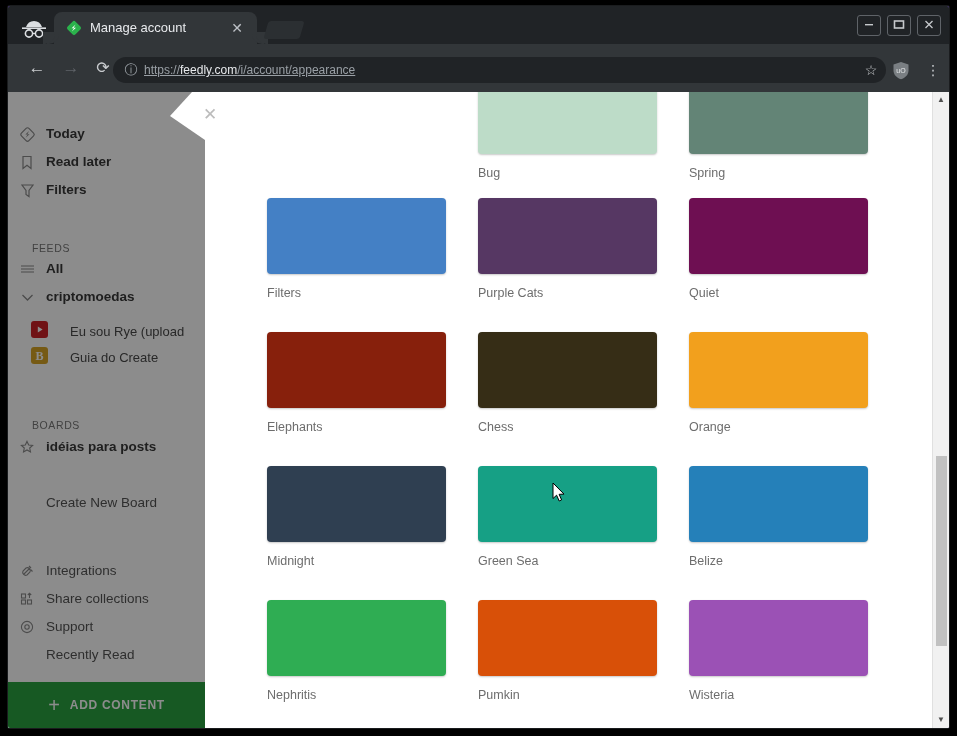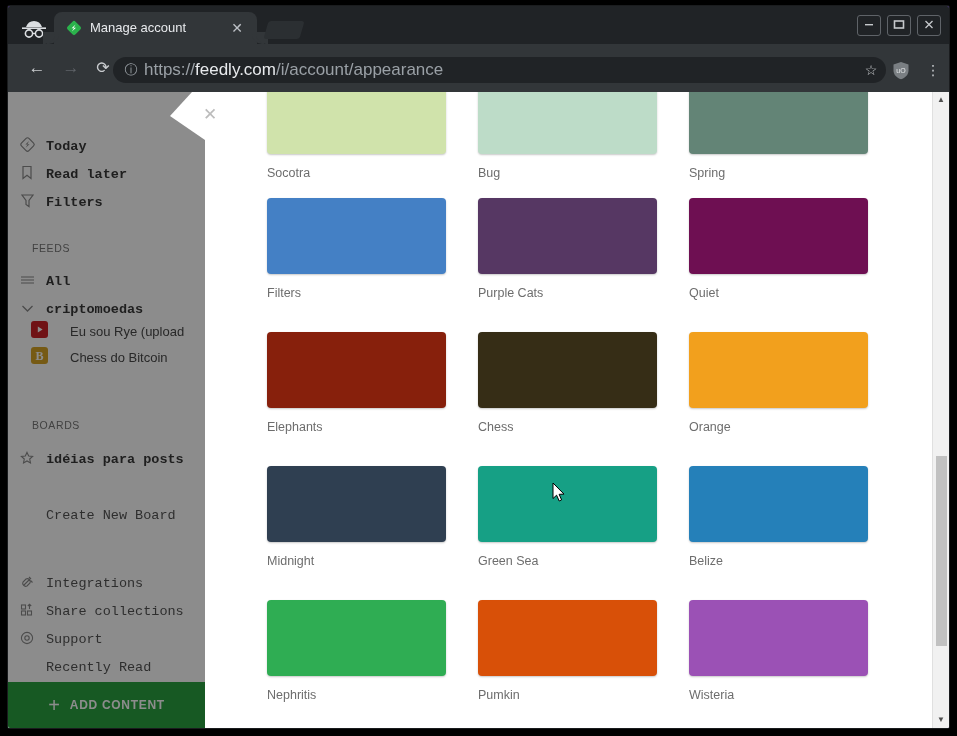--- a/index.html
+++ b/index.html
@@ -60,21 +60,21 @@
   .omnibox{
     position:absolute;left:105px;top:13px;width:773px;height:26px;
     background:#202326;border-radius:13px;
   }
   .omni-info{
     position:absolute;left:9px;top:4px;width:18px;height:18px;
     color:#9aa0a6;font-size:13px;line-height:18px;text-align:center;
   }
   .omni-url{
     position:absolute;left:31px;top:4px;height:18px;
-    font-size:17px;line-height:18px;color:#9aa0a6;white-space:nowrap;
+    font-size:12px;line-height:18px;color:#9aa0a6;white-space:nowrap;text-decoration:underline;
   }
   .omni-url b{color:#e8eaed;font-weight:400;}
   .star{position:absolute;left:748px;top:4px;width:20px;height:18px;color:#c9cccf;font-size:14px;line-height:18px;text-align:center;}
   .ublock{
     position:absolute;left:884px;top:17px;width:18px;height:19px;
   }
   .kebab{
     position:absolute;left:918px;top:16px;width:14px;height:20px;
     color:#c9cccf;font-size:14px;line-height:20px;text-align:center;letter-spacing:0;
   }
@@ -84,21 +84,21 @@
     position:absolute;left:0;top:86px;width:941px;height:636px;
     background:#ffffff;overflow:hidden;
   }
 
   
   .sidebar{
     position:absolute;left:0;top:0;width:197px;height:636px;
     background:#fff;
   }
   .sb-inner{position:absolute;left:0;top:0;width:197px;height:592px;color:#333;}
-  .sb-item{position:absolute;left:0;height:28px;display:flex;align-items:flex-end;font-family:Liberation Mono, monospace;}
+  .sb-item{position:absolute;left:0;height:28px;display:flex;align-items:flex-start;}
   .sb-ico{width:38px;text-align:center;font-size:14px;color:#7b7b7b;flex:0 0 38px;}
   .sb-lbl{font-size:13.5px;color:#3a3a3a;font-weight:bold;white-space:nowrap;}
   .sb-lbl.norm{font-weight:normal;color:#555;}
   .sb-head{
     position:absolute;left:24px;font-size:10.5px;letter-spacing:.6px;
     color:#777;font-weight:normal;
   }
   .sb-sub{position:absolute;left:0;height:26px;display:flex;align-items:center;}
   .sb-sub .sb-ico{flex:0 0 62px;width:62px;}
   .sb-sub .sb-lbl{font-weight:normal;color:#4a4a4a;font-size:13px;}
@@ -295,21 +295,21 @@
         </div>
 
         <div class="sb-sub" style="top:252px">
           <span class="sb-ico">
             <span class="favsq" style="background:#d8a526">
               <svg width="17" height="17" viewBox="0 0 17 17">
                 <text x="8.5" y="13" font-size="12" font-weight="bold" font-family="Liberation Serif, serif" fill="#fff" text-anchor="middle">B</text>
               </svg>
             </span>
           </span>
-          <span class="sb-lbl">Chess do Bitcoin</span>
+          <span class="sb-lbl">Guia do Create</span>
         </div>
 
         <div class="sb-head" style="top:327px">BOARDS</div>
 
         <div class="sb-item" style="top:347px">
           <span class="sb-ico">
             <svg width="16" height="16" viewBox="0 0 16 16" style="vertical-align:-3px">
               <path d="M8 2.4 L9.7 6 L13.6 6.4 L10.7 9 L11.5 12.9 L8 10.9 L4.5 12.9 L5.3 9 L2.4 6.4 L6.3 6 Z" fill="none" stroke="#8a8a8a" stroke-width="1.1"></path>
             </svg>
           </span>
@@ -369,24 +369,20 @@
     <div class="dimmer"></div>
 
     <div class="panel">
 
       <div class="closetab">
         <div class="x">✕</div>
       </div>
 
       <div class="grid">
 
-        <div class="cell" style="left:62px;top:-14px">
-          <div class="swatch" style="background:#d0e3ab"></div>
-          <div class="sname">Socotra</div>
-        </div>
         <div class="cell" style="left:273px;top:-14px">
           <div class="swatch" style="background:#bddcc8"></div>
           <div class="sname">Bug</div>
         </div>
         <div class="cell" style="left:484px;top:-14px">
           <div class="swatch" style="background:#638476"></div>
           <div class="sname">Spring</div>
         </div>
 
         <div class="cell" style="left:62px;top:106px">

